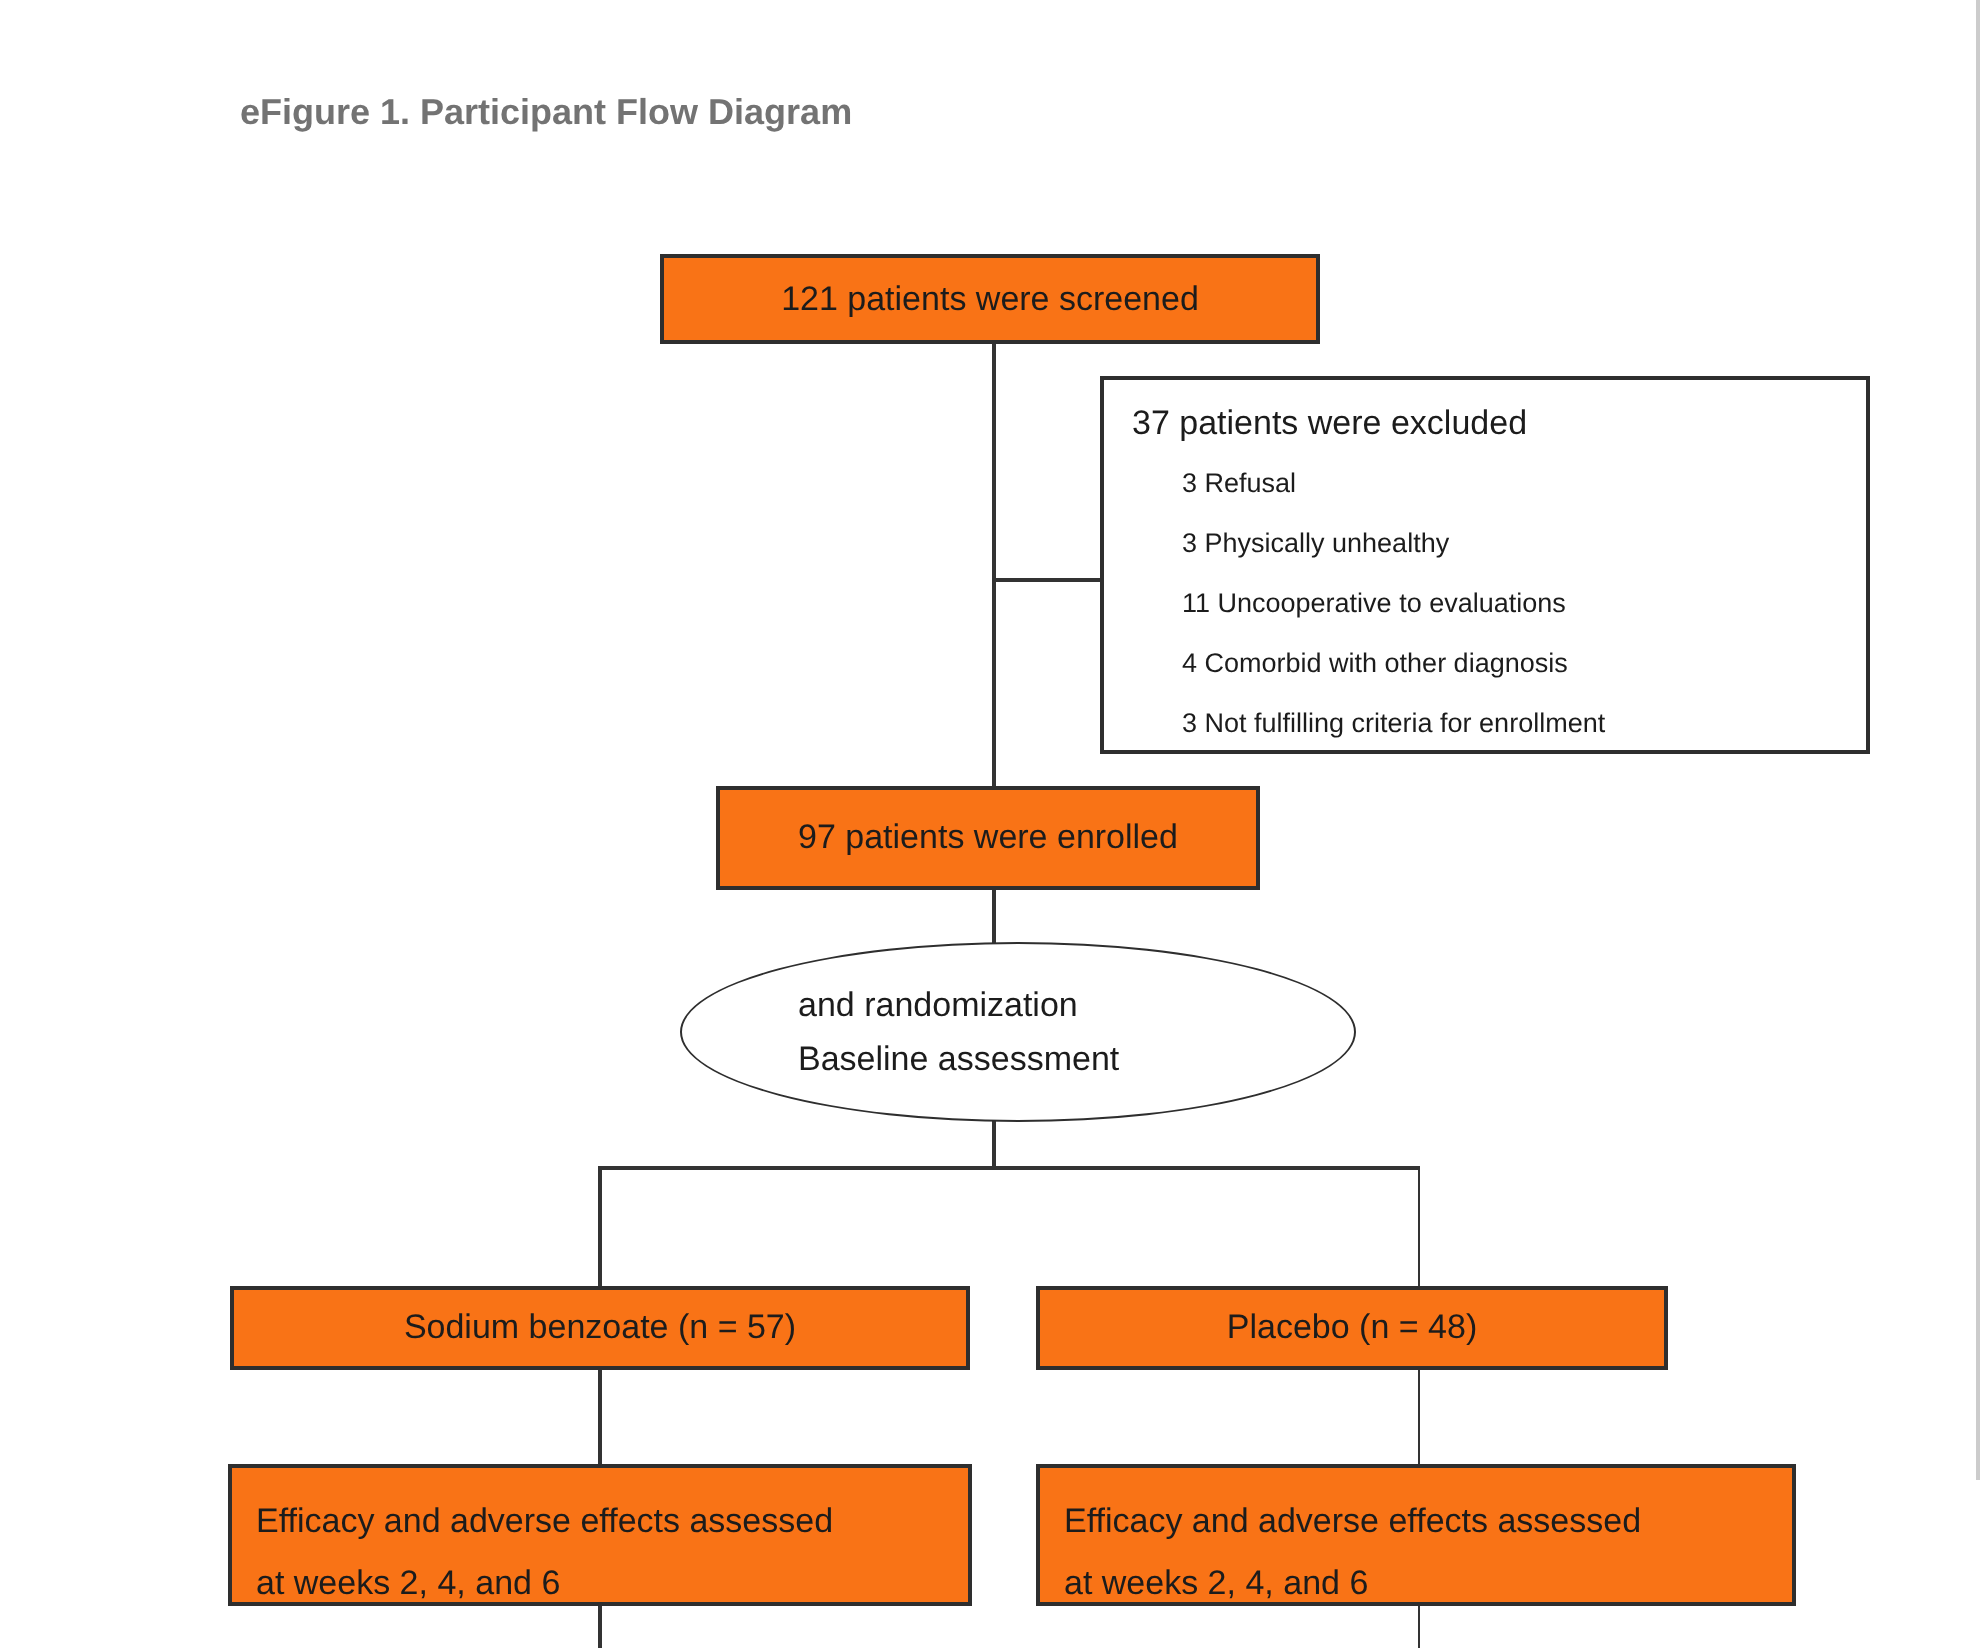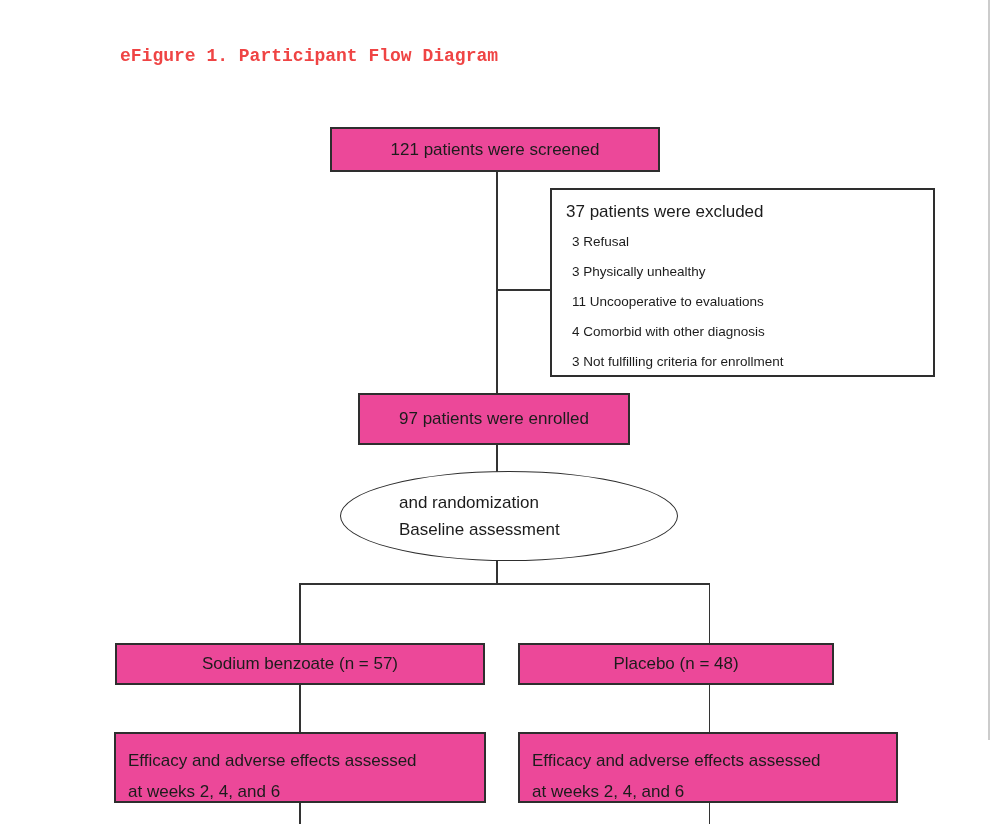--- a/index.html
+++ b/index.html
@@ -13,31 +13,31 @@
     height: 824px;
     background: #ffffff;
     overflow: hidden;
     font-family: "Liberation Sans", sans-serif;
     color: #1c1c1c;
   }
   .fig-title {
     position: absolute;
     left: 120px;
     top: 46px;
-    font-family: Liberation Mono, monospace;
+    font-family: Liberation Sans, sans-serif;
     font-weight: bold;
     font-size: 18px;
-    color: #ef4444;
+    color: #737373;
     white-space: nowrap;
   }
   .box {
     position: absolute;
     box-sizing: border-box;
     border: 2px solid #2e2e2e;
-    background: #ec4899;
+    background: #f97316;
     display: flex;
     align-items: center;
     justify-content: center;
     font-size: 17px;
     line-height: 1.25;
   }
   .box.left-text {
     justify-content: flex-start;
     text-align: left;
   }
@@ -68,21 +68,21 @@
     background: #ffffff;
   }
   .excl-title {
     padding: 10px 0 0 14px;
     font-size: 17px;
     line-height: 24px;
     white-space: nowrap;
   }
   .excl-items {
     margin-top: 3px;
-    padding-left: 20px;
+    padding-left: 39px;
     font-size: 13.5px;
   }
   .excl-items .excl-item {
     line-height: 30px;
     white-space: nowrap;
   }
   .assess-text {
     padding-left: 12px;
     line-height: 31px;
     margin-top: 16px;

